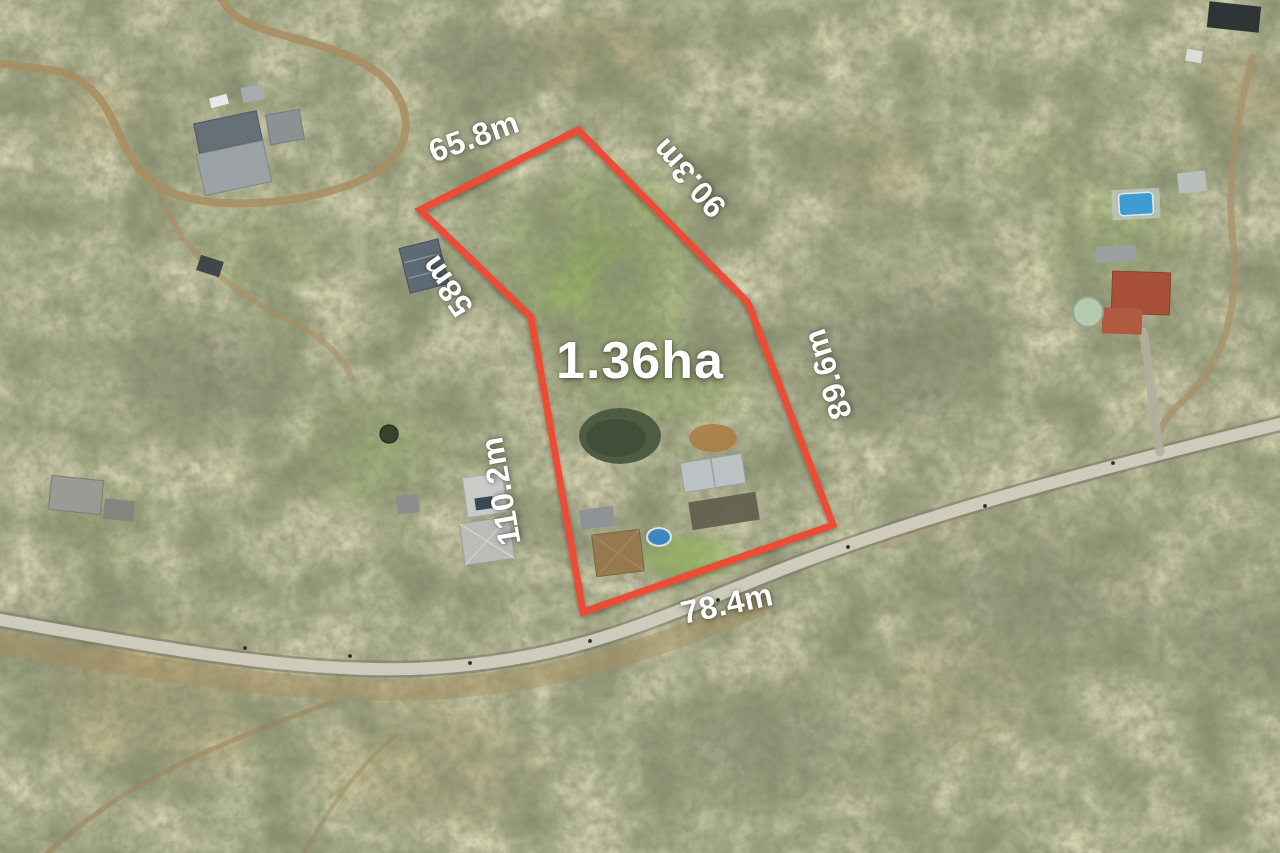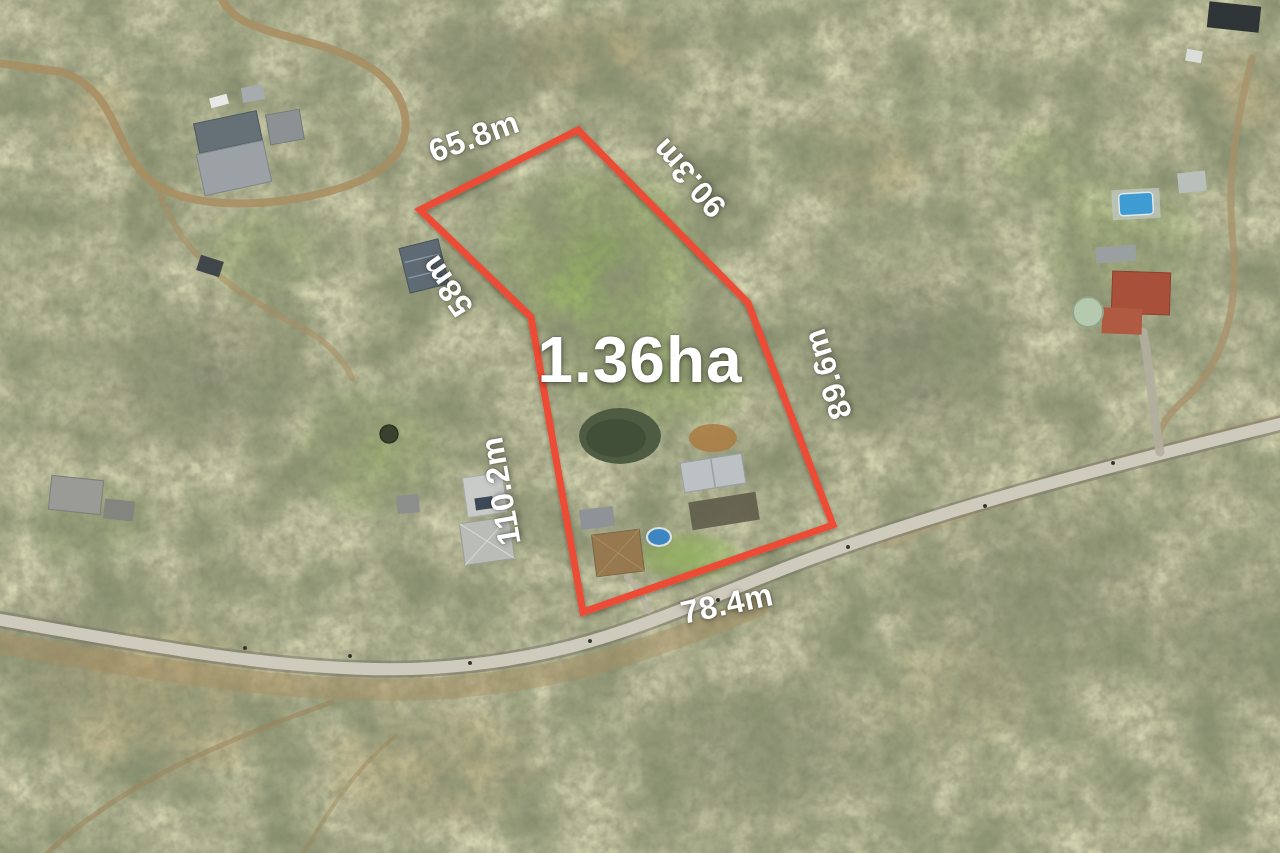--- a/index.html
+++ b/index.html
@@ -9,21 +9,21 @@
   }
   .stage svg.bg{position:absolute;left:0;top:0;}
   .overlay-svg{position:absolute;left:0;top:0;pointer-events:none;}
   .label{
     position:absolute;color:#ffffff;font-weight:700;white-space:nowrap;
     transform-origin:center;
     text-shadow:0 2px 6px rgba(0,0,0,.5),0 0 2px rgba(0,0,0,.4);
     letter-spacing:.5px;
   }
   .dim{font-size:32px;}
-  .area{font-size:64px;letter-spacing:1px;}
+  .area{font-size:52px;letter-spacing:1px;}
 </style>
 </head>
 <body>
 
 <div class="stage">
 
   <svg class="bg" width="1280" height="853" viewBox="0 0 1280 853" xmlns="http://www.w3.org/2000/svg">
     <defs>
       <filter id="groundNoise" x="-5%" y="-5%" width="110%" height="110%">
         <feTurbulence type="fractalNoise" baseFrequency="0.06" numOctaves="4" seed="11"></feTurbulence>

